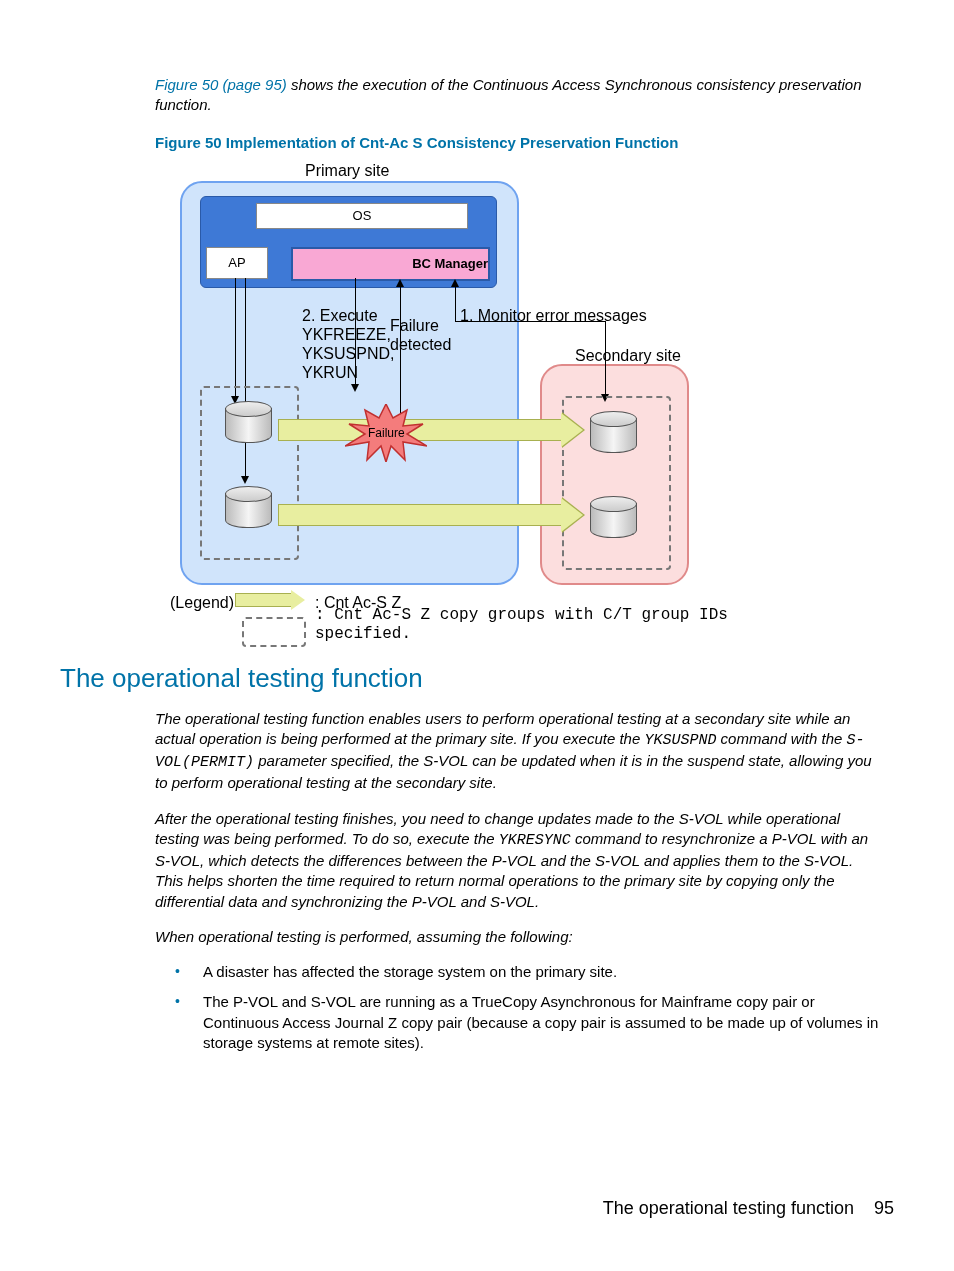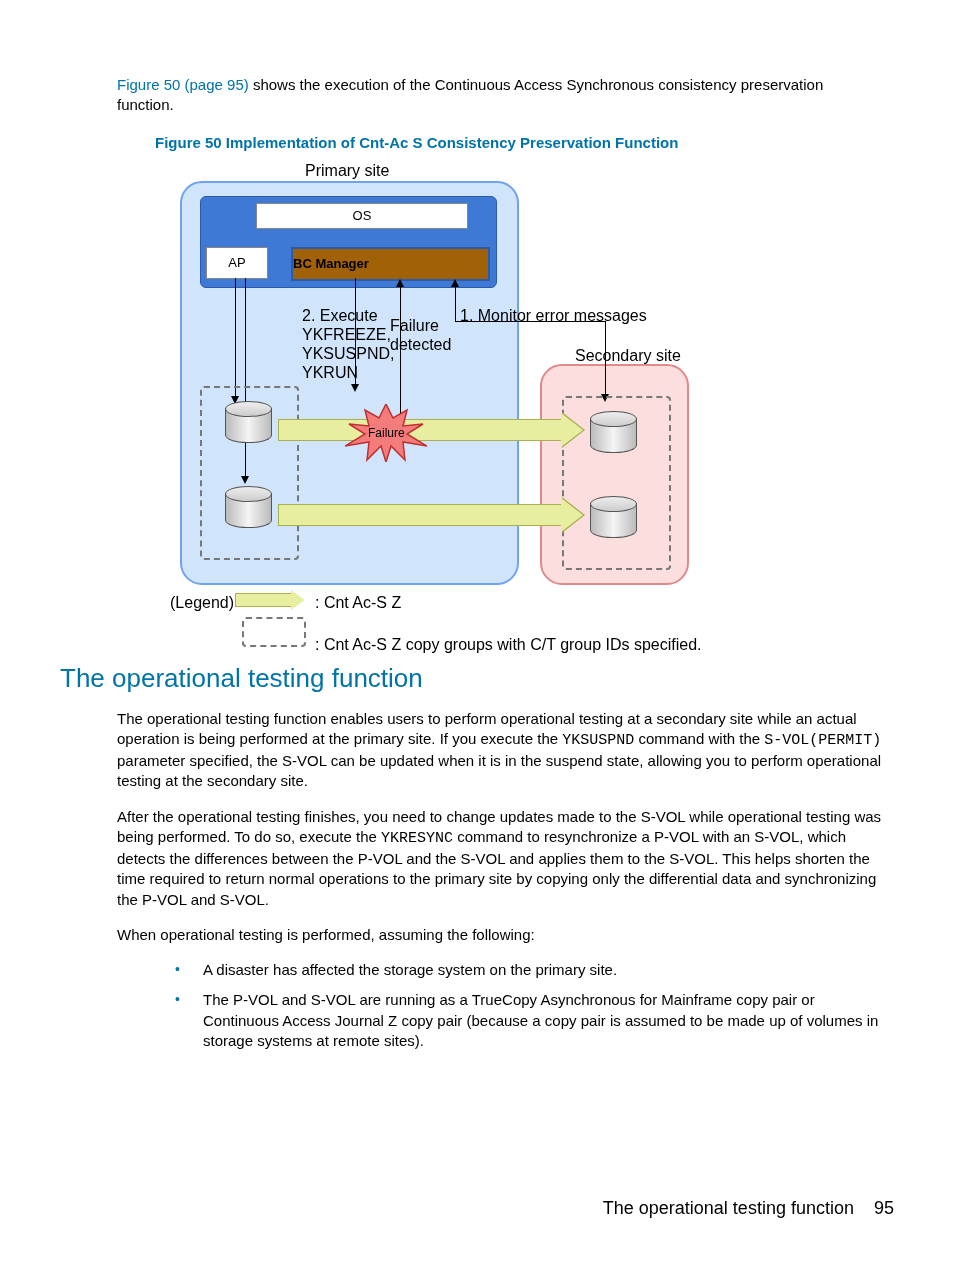--- a/index.html
+++ b/index.html
@@ -11,24 +11,25 @@
     background: #fff;
     width: 954px;
   }
   .page {
     padding: 60px 60px 40px 60px;
     box-sizing: border-box;
     min-height: 1271px;
     position: relative;
   }
   .body-text {
-    margin-left: 57px;
+    margin-left: 95px;
     margin-right: 10px;
     line-height: 1.35;
     font-size: 15px;
+    font-style: italic;
   }
   .link { color: #0073a8; }
   .fig-caption {
     color: #0073a8;
     font-weight: bold;
     font-size: 15px;
     margin: 18px 0 10px 95px;
   }
   .figure-wrap {
     margin-left: 110px;
@@ -106,22 +107,22 @@
   .ap-box {
     position:absolute; left:5px; top:50px;
     width:60px; height:30px;
     background:#fff; border:1px solid #888;
     text-align:center; line-height:30px;
     font-size:13px;
   }
   .bcm-box {
     position:absolute; left:90px; top:50px;
     width:195px; height:30px;
-    background:#a16207; border:2px solid #2a5aa8;
-    text-align:left; line-height:30px;
+    background:#f9a8d4; border:2px solid #2a5aa8;
+    text-align:right; line-height:30px;
     font-weight:bold; font-size:13px;
   }
   .dlabel { position:absolute; font-size:16px; color:#000; line-height:1.2; }
   .cyl {
     position:absolute; width:45px; height:42px;
   }
   .cyl .top { width:45px; height:14px; border:1px solid #555; border-radius:50%; background:linear-gradient(#eee,#ccc); position:absolute; top:0; }
   .cyl .body { width:45px; height:34px; border:1px solid #555; border-top:none; border-radius:0 0 22px 22px / 0 0 8px 8px; background:linear-gradient(90deg,#bbb,#f5f5f5,#bbb); position:absolute; top:7px; }
   .copy-group {
     position:absolute; border:2px dashed #777; border-radius:4px;
@@ -235,21 +236,21 @@
           <polygon points="41,0 48,14 62,6 58,22 78,20 62,30 82,42 58,38 60,56 46,42 41,58 36,42 22,56 24,38 0,42 20,30 4,20 24,22 20,6 34,14" fill="#f47c7c" stroke="#c03030" stroke-width="1.5"></polygon>
         </svg>
         <div class="dlabel" style="left:23px; top:22px; font-size:12px;">Failure</div>
       </div>
 
       <div class="dlabel" style="left:0px; top:432px;">(Legend)</div>
       <div class="legend-arrow" style="left:65px; top:432px;"></div>
       <div class="dlabel" style="left:145px; top:432px;">: Cnt Ac-S Z</div>
 
       <div class="legend-dashed" style="left:72px; top:456px;"></div>
-      <div class="dlabel" style="left:145px; top:474px;">: Cnt Ac-S Z copy groups with C/T group IDs specified.</div>
+      <div class="dlabel" style="left:145px; top:445px;font-family:Liberation Mono, monospace;">: Cnt Ac-S Z copy groups with C/T group IDs specified.</div>
     </div>
   </div>
 
   <h2 class="section">The operational testing function</h2>
 
   <p class="body-text">
     <span>The operational testing function enables users to perform operational testing at a secondary site while an actual operation is being performed at the primary site. If you execute the </span><span class="code">YKSUSPND</span><span> command with the </span><span class="code">S-VOL(PERMIT)</span><span> parameter specified, the S-VOL can be updated when it is in the suspend state, allowing you to perform operational testing at the secondary site.</span>
   </p>
 
   <p class="body-text">

